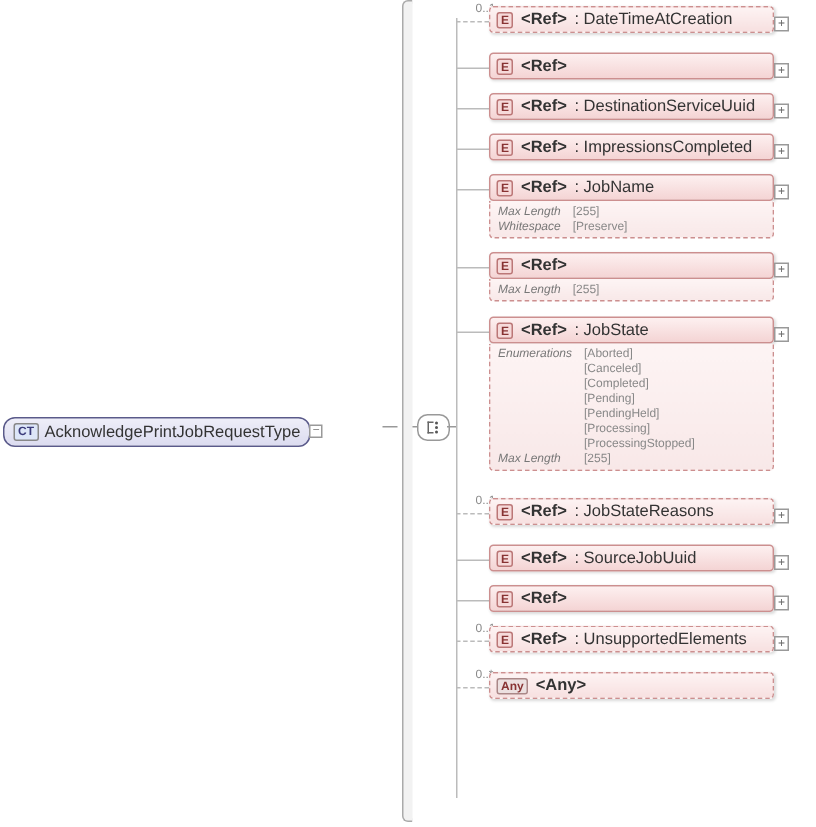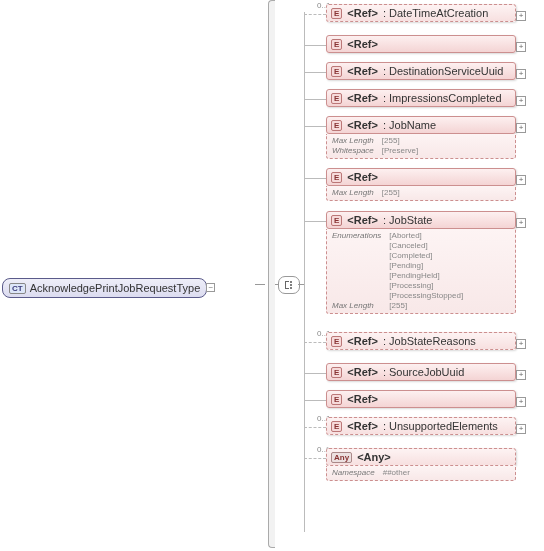--- a/index.html
+++ b/index.html
@@ -14,21 +14,20 @@
   }
   .root-box {
     position: absolute;
     left: 2px;
     top: 278px;
     border: 1px solid #5a5a8a;
     border-radius: 8px;
     background: linear-gradient(#eeeef8, #dcdcf0);
     padding: 3px 6px;
     display: flex;
-    align-items: center;
     gap: 4px;
   }
   .ct-badge {
     border: 1px solid #888;
     border-radius: 2px;
     background: #dde6f8;
     font-size: 8px;
     font-weight: bold;
     padding: 0 2px;
     color: #3a3a7a;
@@ -335,19 +334,15 @@
       </div>
     </div>
     <div class="elem" style="top: 448px;">
       <div class="branch-h" style="border-top-style: dashed;"></div>
       <div class="occ">0..*</div>
       <div class="node dashed">
         <div class="node-head">
           <span class="any-badge">Any</span>
           <span class="ref">&lt;Any&gt;</span>
         </div>
-        <div class="detail">
-          <span class="k">Namespace</span>
-          <span class="v">##other</span>
-        </div>
       </div>
     </div>
   </div>
 
 </body></html>

